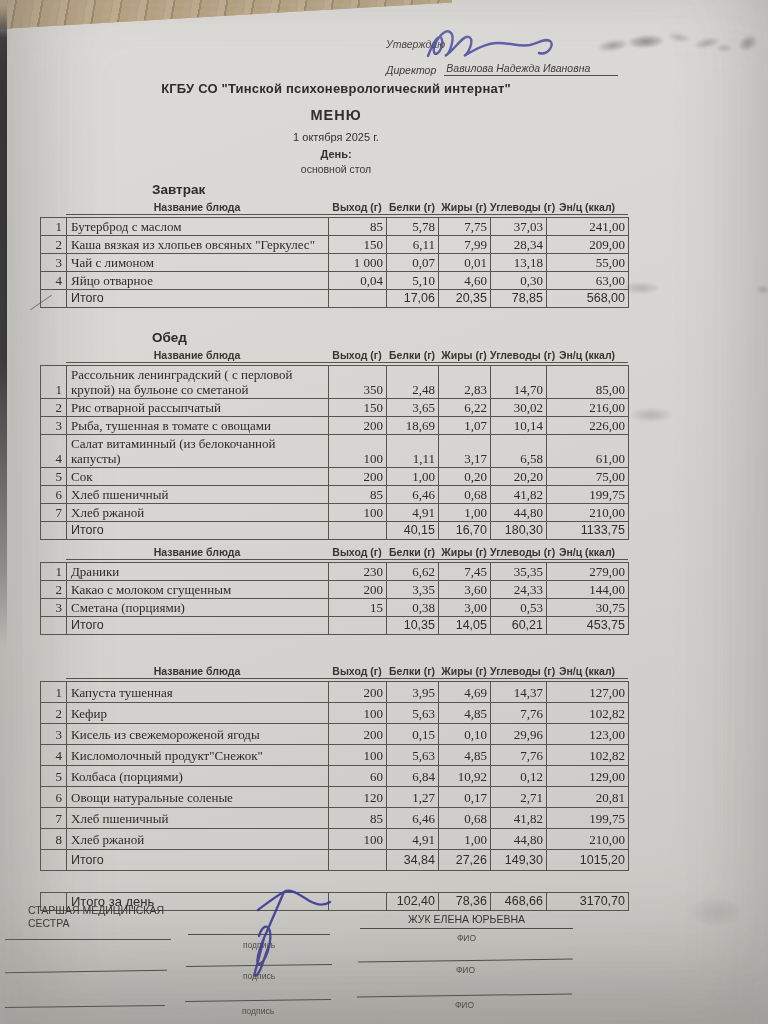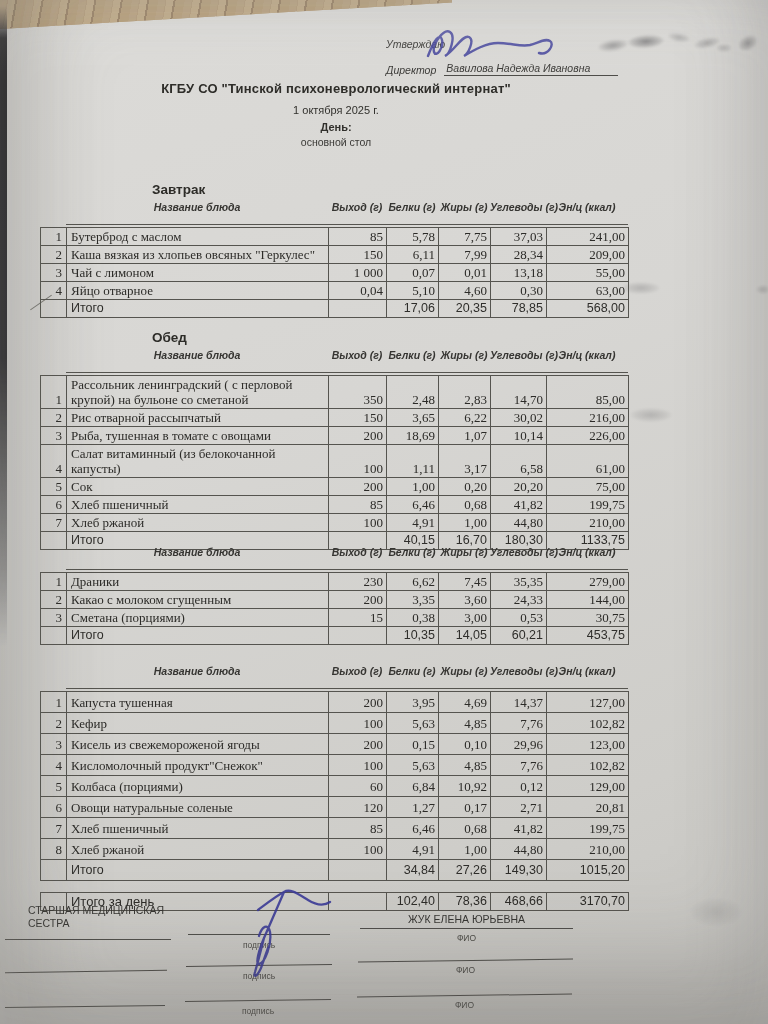--- a/index.html
+++ b/index.html
@@ -30,22 +30,22 @@
   .doc-head{position:absolute;left:0;top:81px;width:672px;text-align:center;}
   .org{font-size:13px;font-weight:bold;letter-spacing:.2px;color:#2e2d29;}
   .menu-title{font-size:14.5px;font-weight:bold;margin-top:11px;letter-spacing:1px;}
   .menu-date{font-size:11px;font-weight:normal;margin-top:8px;}
   .day-label{font-size:11px;font-weight:bold;margin-top:5px;}
   .day-value{font-size:10.5px;margin-top:3px;color:#3a3936;}
   
   .meal{position:absolute;left:40px;width:590px;}
   .meal-title{font-size:13.5px;font-weight:bold;margin:0 0 4px 112px;color:#2d2c28;}
   .hrow{display:flex;width:588px;margin-bottom:2px;}
-  .hcell{font-size:10.5px;font-weight:bold;font-style:italic;text-align:center;
-    border-bottom:1px solid #55544f;padding-bottom:11px;color:#363532;white-space:nowrap;}
+  .hcell{font-size:10.5px;font-weight:bold;text-align:center;
+    border-bottom:1px solid #55544f;padding-bottom:1px;color:#363532;white-space:nowrap;}
   .w-num{width:26px;border-bottom:none!important;}
   .w-name{width:262px;}
   .w-out{width:58px;}
   .w-pro{width:52px;}
   .w-fat{width:52px;}
   .w-car{width:56px;}
   .w-kcal{width:82px;}
   table.menu{border-collapse:collapse;table-layout:fixed;width:588px;
     font-family:"Liberation Serif",serif;font-size:13px;color:#2c2b28;}
   table.menu td{border:1px solid #55544f;padding:1px 3px;vertical-align:bottom;line-height:15px;overflow:hidden;}
@@ -89,20 +89,21 @@
       <span>Директор</span>
       <span class="dir-name">Вавилова Надежда Ивановна</span>
     </div>
   </div>
   <svg class="sig" style="left:418px;top:16px;" width="145" height="52" viewBox="0 0 145 52">
     <path d="M10,40 C16,24 22,16 24,24 C26,32 18,42 16,36 C14,28 26,12 32,16 C38,20 32,38 27,40 C37,34 45,18 51,21 C57,24 50,38 46,40 C56,34 68,27 80,27 C94,27 102,31 112,29 C120,27 127,22 132,25 C137,28 130,40 121,37" fill="none" stroke="#3d3d9a" stroke-width="2.4" stroke-linecap="round" opacity=".85"></path>
   </svg>
 
   <div class="doc-head">
     <div class="org">КГБУ СО "Тинской психоневрологический интернат"</div>
+    <div class="menu-title">МЕНЮ</div>
     <div class="menu-date">1 октября 2025 г.</div>
     <div class="day-label">День:</div>
     <div class="day-value">основной стол</div>
   </div>
 
   <div class="meal" style="top:182px">
     <div class="meal-title">Завтрак</div>
     <div class="hrow">
       <div class="hcell w-num"></div>
       <div class="hcell w-name">Название блюда</div>

